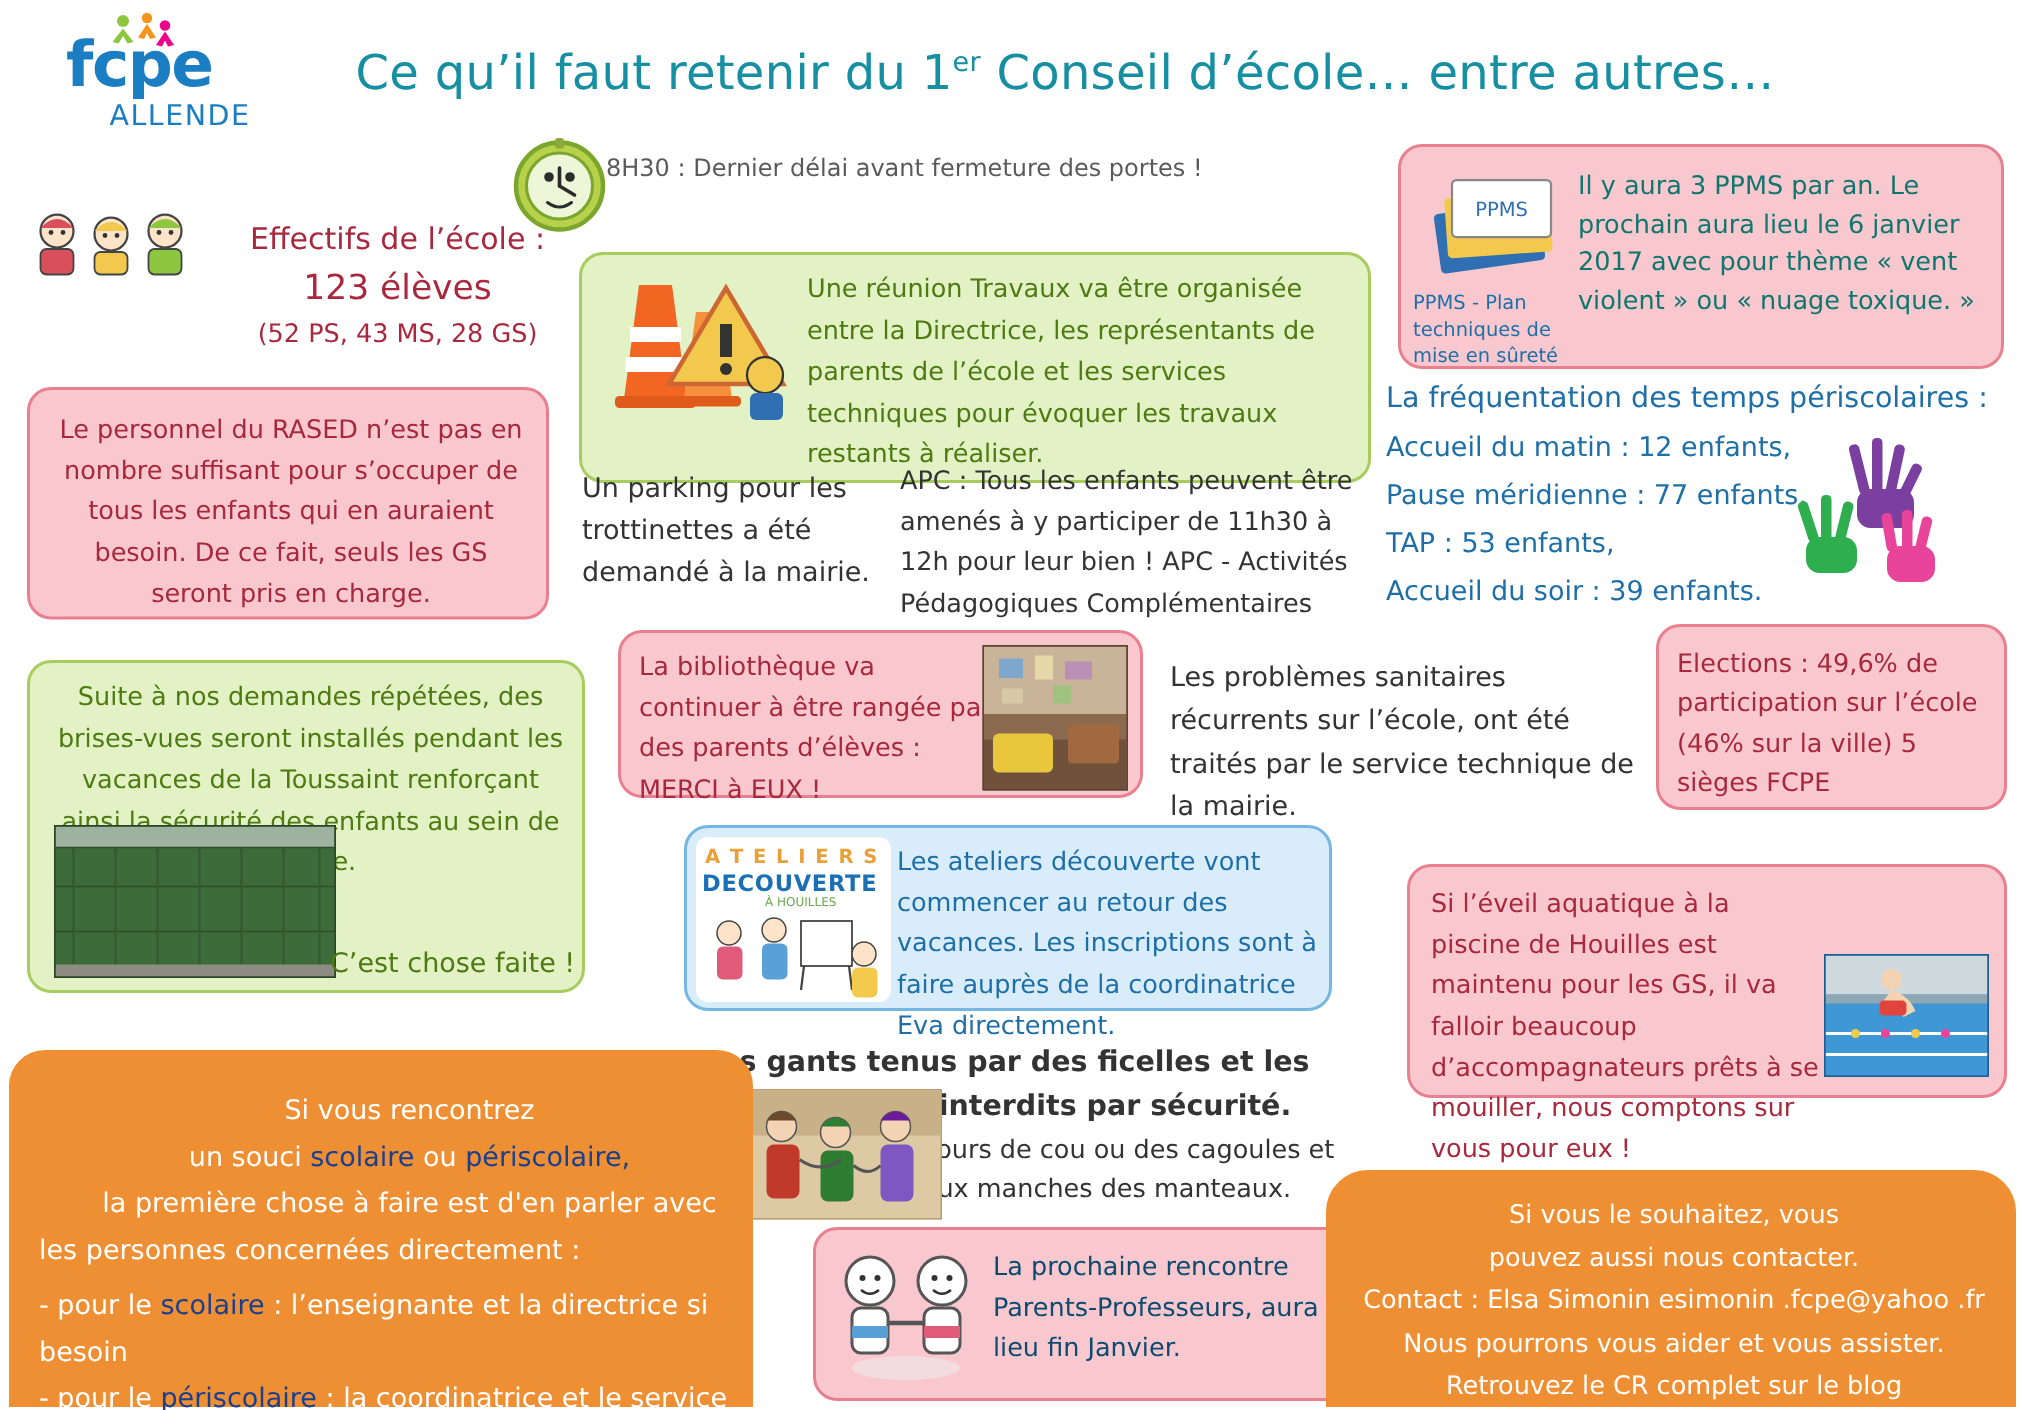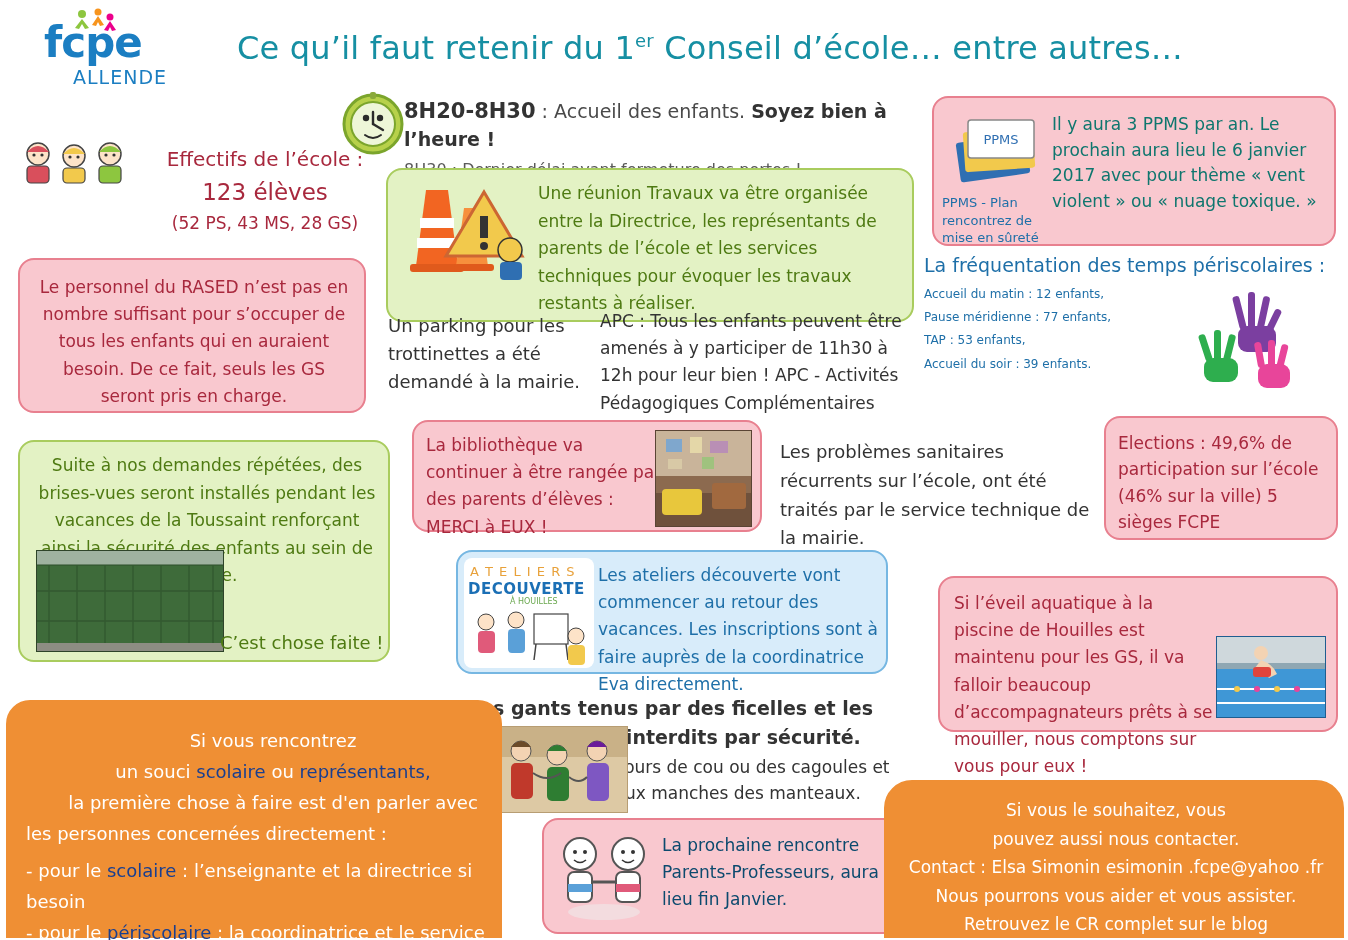--- a/index.html
+++ b/index.html
@@ -87,21 +87,21 @@
   #travaux-text { position:absolute; left: 150px; top: 10px; width: 368px;
      font-size: 17px; color:#4e7a12; line-height:1.62; }
   .cones { position:absolute; left:8px; top:8px; width:138px; height:106px; }
 
   #rased-box { left: 18px; top: 258px; width: 348px; height: 155px; }
   #rased-text { position:absolute; left:14px; top:14px; width:320px; text-align:center;
      font-size: 17px; color:#a8283d; line-height:1.6; }
 
   #freq-block { left: 924px; top: 252px; width: 420px; }
   #freq-title { font-size: 19px; color:#1e6fa8; }
-  .freq-line { font-size: 12px; color:#1e6fa8; margin-top:6px; }
+  .freq-line { font-size: 18px; color:#1e6fa8; margin-top:6px; }
   .hands { left: 1190px; top: 290px; width: 120px; height: 110px; }
 
   #parking-block { left: 388px; top: 312px; width: 200px; }
   #parking-text { font-size: 18px; color:#333; line-height:1.55; }
 
   #apc-block { left: 600px; top: 308px; width: 312px; }
   #apc-text { font-size: 17px; color:#333; line-height:1.6; }
 
   #biblio-box { left: 412px; top: 420px; width: 350px; height: 112px; }
   #biblio-text { position:absolute; left: 12px; top: 10px; width: 240px;
@@ -186,35 +186,32 @@
     <circle cx="33" cy="34" r="29" fill="#b7d14a" stroke="#7ba52c" stroke-width="3"></circle>
     <circle cx="33" cy="34" r="22" fill="#eef6d8" stroke="#7ba52c" stroke-width="2"></circle>
     <rect x="30" y="2" width="6" height="7" rx="2" fill="#8aa93a"></rect>
     <circle cx="26" cy="28" r="3.2" fill="#2b2b2b"></circle>
     <circle cx="40" cy="28" r="3.2" fill="#2b2b2b"></circle>
     <path d="M33 34 L33 22" stroke="#2b2b2b" stroke-width="2.4" stroke-linecap="round"></path>
     <path d="M33 34 L43 40" stroke="#2b2b2b" stroke-width="2.4" stroke-linecap="round"></path>
     <path d="M25 45 q8 6 16 0" stroke="#2b2b2b" stroke-width="2" fill="none" stroke-linecap="round"></path>
   </svg>
   <div class="abs txt" id="clock-block">
-    <div id="clock-line1">
-      <span class="hour">8H20-8H30</span><span> : Accueil des enfants. </span><span class="strong">Soyez bien à l’heure !</span>
-    </div>
     <div id="clock-line2">8H30 : Dernier délai avant fermeture des portes !</div>
   </div>
 
   <div class="abs box box-pink" id="ppms-box">
     <svg style="position:absolute;left:14px;top:10px;width:96px;height:86px" viewBox="0 0 96 86">
       <rect x="10" y="30" width="70" height="40" rx="3" fill="#2f6fb2" transform="rotate(-8 45 50)"></rect>
       <rect x="16" y="22" width="70" height="40" rx="3" fill="#f2c94c" transform="rotate(-4 50 42)"></rect>
       <rect x="20" y="12" width="66" height="38" rx="3" fill="#ffffff" stroke="#888" stroke-width="1.5"></rect>
       <text x="53" y="36" font-size="13" fill="#2f6fb2" text-anchor="middle" font-family="DejaVu Sans">PPMS</text>
     </svg>
     <div class="txt" id="ppms-text">Il y aura 3 PPMS par an. Le prochain aura lieu le 6 janvier 2017 avec pour thème « vent violent » ou « nuage toxique. »</div>
-    <div class="txt" id="ppms-legend">PPMS - Plan rencontrez de mise en sûreté</div>
+    <div class="txt" id="ppms-legend">PPMS - Plan techniques de mise en sûreté</div>
   </div>
 
   <svg class="abs kids-icon" viewBox="0 0 130 45">
     <g>
       <circle cx="22" cy="14" r="11" fill="#fde3c8" stroke="#444" stroke-width="1.5"></circle>
       <path d="M11 12 q11 -12 22 0" fill="#d94f5c"></path>
       <rect x="11" y="26" width="22" height="17" rx="4" fill="#d94f5c" stroke="#444" stroke-width="1.2"></rect>
       <circle cx="18" cy="15" r="1.6" fill="#333"></circle>
         <circle cx="26" cy="15" r="1.6" fill="#333"></circle>
     </g>
@@ -345,21 +342,21 @@
   <div class="abs txt" id="sanitaires">
     <div id="sanitaires-text">Les problèmes sanitaires récurrents sur l’école, ont été traités par le service technique de la mairie.</div>
   </div>
 
   <div class="abs box box-pink" id="elections-box">
     <div class="txt" id="elections-text">Elections : 49,6% de participation sur l’école (46% sur la ville) 5 sièges FCPE</div>
   </div>
 
   <div class="abs box box-blue" id="ateliers-box">
     <div class="ateliers-logo">
-      <div style="position:absolute;left:6px;top:6px;font-size:13px;font-weight:normal;color:#e8a13a;letter-spacing:1px;text-align:right;">A T E L I E R S</div>
+      <div style="position:absolute;left:6px;top:6px;font-size:13px;font-weight:bold;color:#e8a13a;letter-spacing:1px;text-align:right;">A T E L I E R S</div>
       <div style="position:absolute;left:4px;top:22px;font-size:15px;font-weight:bold;color:#1b6fb5;letter-spacing:.5px;">DECOUVERTE</div>
       <div style="position:absolute;left:46px;top:39px;font-size:8px;color:#6aa84f;">À HOUILLES</div>
       <svg viewBox="0 0 130 62" style="position:absolute;left:0;top:48px;width:130px;height:62px">
         <circle cx="22" cy="16" r="8" fill="#fde3c8" stroke="#444" stroke-width="1"></circle>
         <rect x="14" y="25" width="17" height="22" rx="4" fill="#e05a7a"></rect>
         <circle cx="52" cy="14" r="8" fill="#fde3c8" stroke="#444" stroke-width="1"></circle>
         <rect x="44" y="23" width="17" height="24" rx="4" fill="#5aa0d8"></rect>
         <rect x="70" y="8" width="34" height="30" fill="#ffffff" stroke="#444" stroke-width="1.2"></rect>
         <path d="M72 38 L70 54 M102 38 L104 54" stroke="#444" stroke-width="1.5"></path>
         <circle cx="112" cy="30" r="8" fill="#fde3c8" stroke="#444" stroke-width="1"></circle>
@@ -410,21 +407,21 @@
       <rect x="92" y="36" width="22" height="38" rx="5" fill="#7e57c2"></rect>
       <path d="M38 46 q14 10 28 0" stroke="#555" stroke-width="2" fill="none"></path>
       <path d="M74 50 q10 8 18 0" stroke="#555" stroke-width="2" fill="none"></path>
     </svg>
   </div>
 
   <div class="abs box box-orange" id="souci-box">
     <div class="txt" id="souci-text">
       <div style="text-align:center">Si vous rencontrez</div>
       <div style="text-align:center">
-        <span>un souci </span><span class="souci-blue">scolaire</span><span> ou </span><span class="souci-blue">représentants,</span>
+        <span>un souci </span><span class="souci-blue">scolaire</span><span> ou </span><span class="souci-blue">périscolaire,</span>
       </div>
       <div style="text-align:center">la première chose à faire est d'en parler avec</div>
       <div style="">les personnes concernées directement :</div>
       <div style="margin-top:6px">
         <span>- pour le </span><span class="souci-blue">scolaire</span><span> : l’enseignante et la directrice si besoin</span>
       </div>
       <div>
         <span>- pour le </span><span class="souci-blue">périscolaire</span><span> : la coordinatrice et le service</span>
       </div>
 

